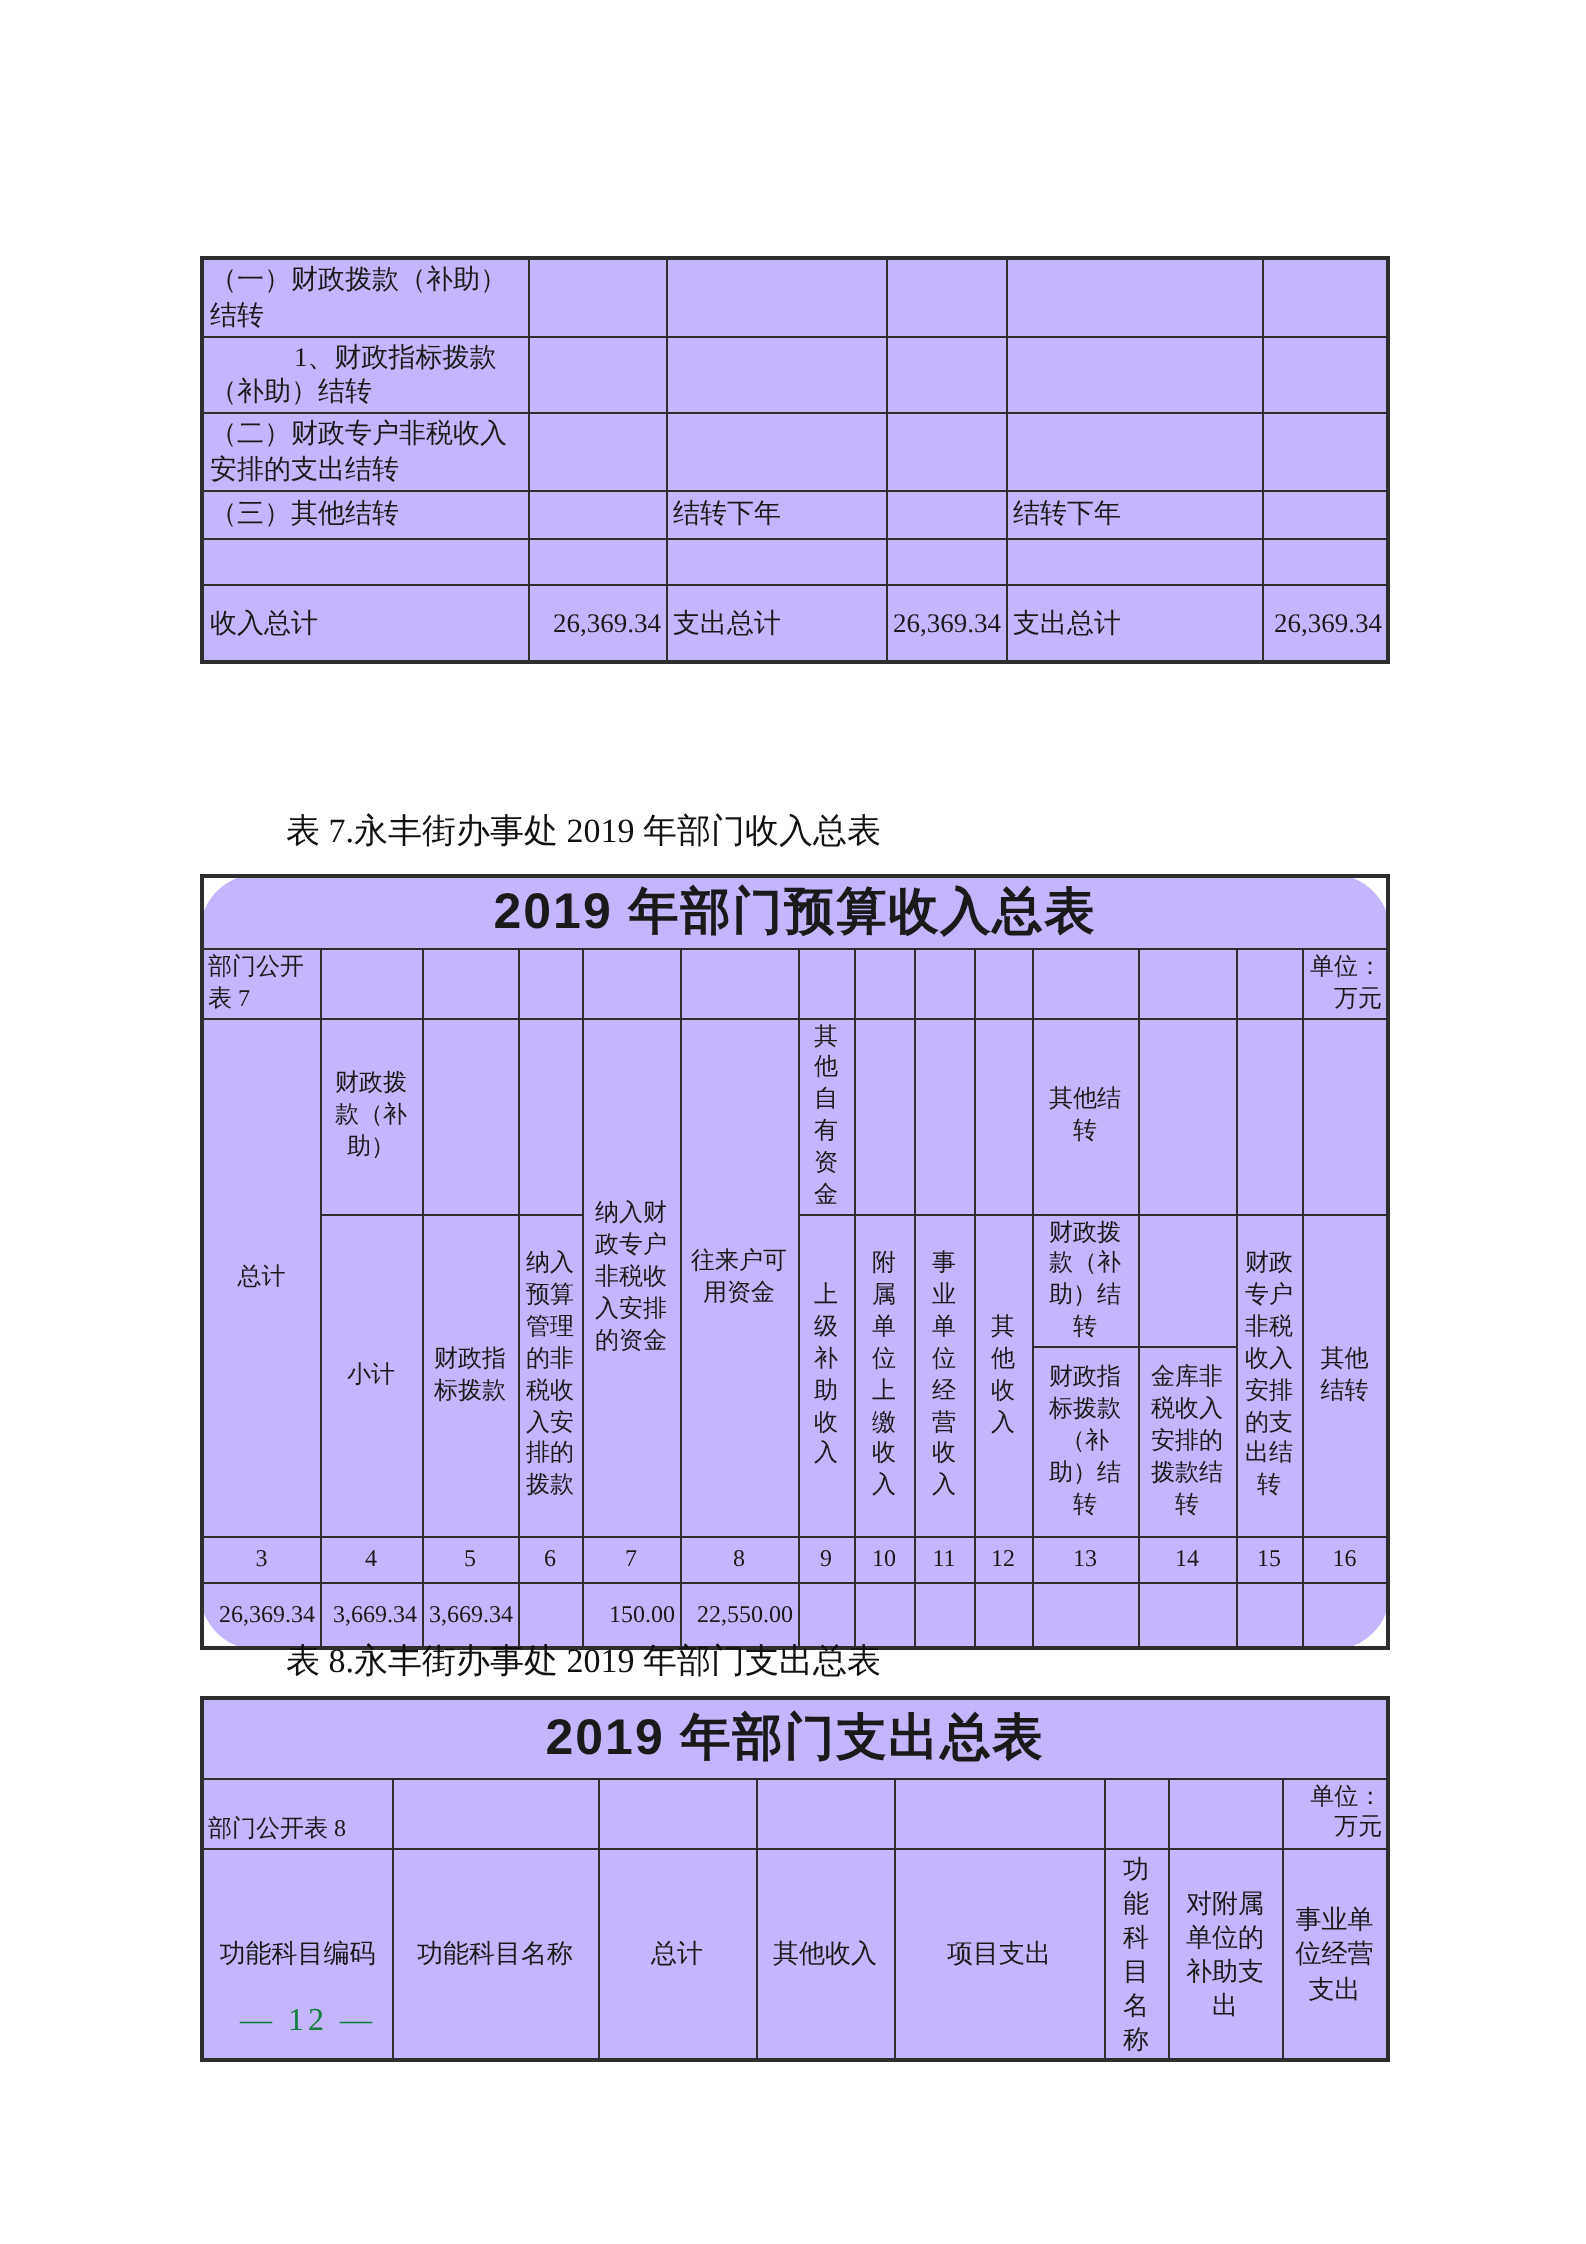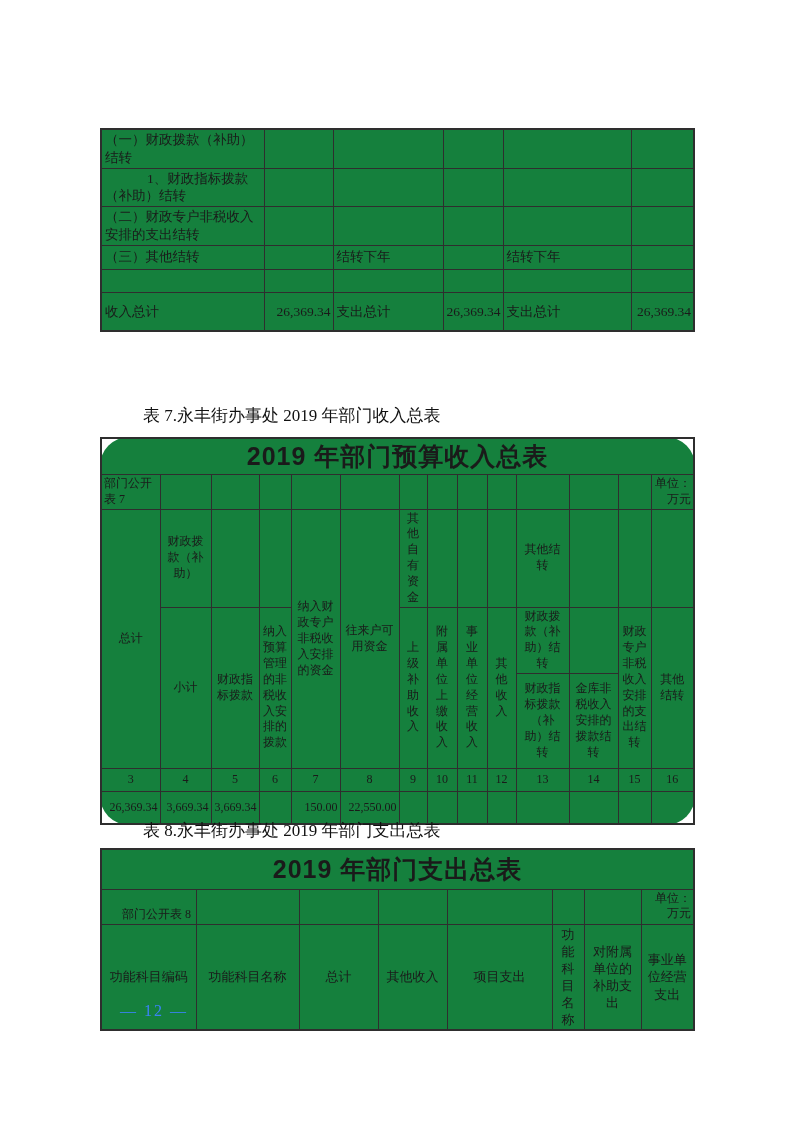--- a/index.html
+++ b/index.html
@@ -1,21 +1,21 @@
 <!DOCTYPE html>
 <html><head>
 <meta charset="utf-8">
 <style>
   html,body { margin:0; padding:0; background:#e8e8e8; }
   .page {
     position:relative; width:793px; height:1122px; margin:0 auto;
     background:#ffffff; overflow:hidden;
     font-family:"Liberation Serif","DejaVu Serif",serif; color:#1a1a1a;
   }
-  table { border-collapse:collapse; table-layout:fixed; position:absolute; background:#15803d; }
+  table { border-collapse:collapse; table-layout:fixed; position:absolute; background:#c4b5fd; }
   table, td { border:1px solid #2e2e2e; }
   table { border-width:2px; }
   td { padding:1px 2px; overflow:hidden; vertical-align:middle; line-height:1.32; }
 
   
   .t-top { left:100px; top:128px; width:593px; font-size:13.5px; }
   .t-top td.lab { text-align:left; padding-left:3px; }
   .t-top td.num { text-align:right; padding-right:2px; }
   .t-top td.ind { text-indent:42px; }
 
@@ -30,25 +30,25 @@
   .t7 .big-title { font-family:"Liberation Sans","DejaVu Sans",sans-serif; font-size:25px; font-weight:bold; text-align:center; letter-spacing:1px; }
   .t7 .meta-l { text-align:left; vertical-align:middle; padding-left:2px; }
   .t7 .meta-r { text-align:right; vertical-align:middle; padding-right:2px; }
   .t7 .val { text-align:right; padding-right:2px; font-size:12px; }
   .t7 .cn  { text-align:center; }
 
   
   .t8 { left:100px; top:848px; width:593px; font-size:13px; }
   .t8 td { text-align:center; padding:1px 3px; }
   .t8 .big-title { font-family:"Liberation Sans","DejaVu Sans",sans-serif; font-size:25px; font-weight:bold; text-align:center; letter-spacing:1px; }
-  .t8 .meta-l { text-align:left; vertical-align:bottom; padding-left:20px; font-size:12px; }
+  .t8 .meta-l { text-align:left; vertical-align:bottom; padding-left:2px; font-size:12px; }
   .t8 .meta-r { text-align:right; vertical-align:top; padding-right:2px; font-size:12px; }
 
   
-  .pageno { position:absolute; left:120px; top:1002px; font-size:16px; color:#3b82f6; letter-spacing:2px;text-align:right; }
+  .pageno { position:absolute; left:120px; top:1002px; font-size:16px; color:#15803d; letter-spacing:2px;text-align:right; }
 </style>
 </head>
 <body>
 
 <div class="page">
 
   <table class="t-top">
     <colgroup>
       <col style="width:163px">
         <col style="width:69px">

